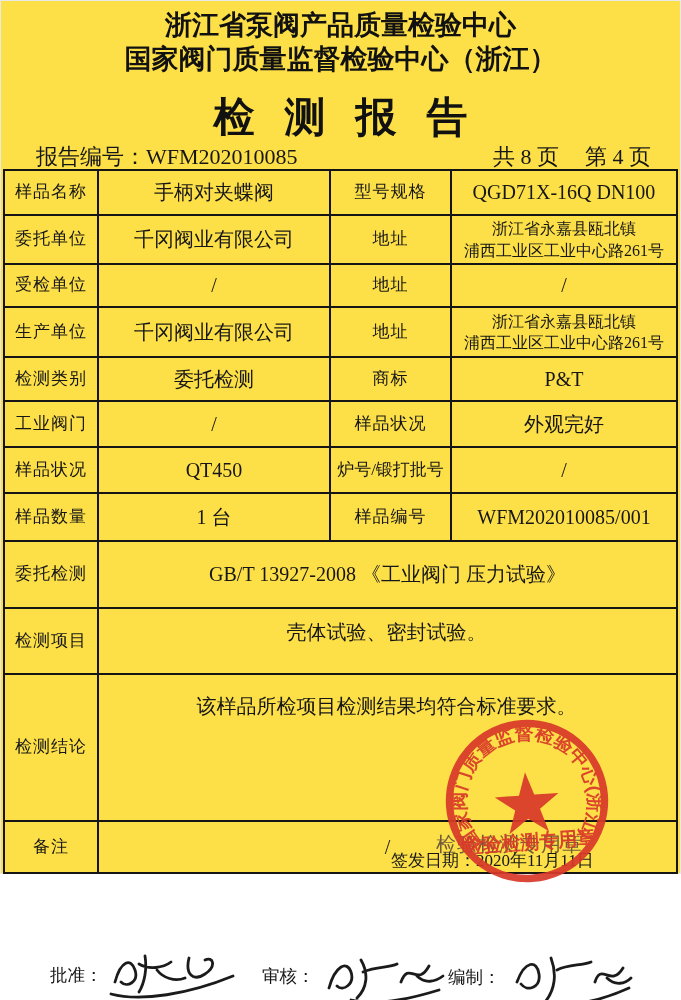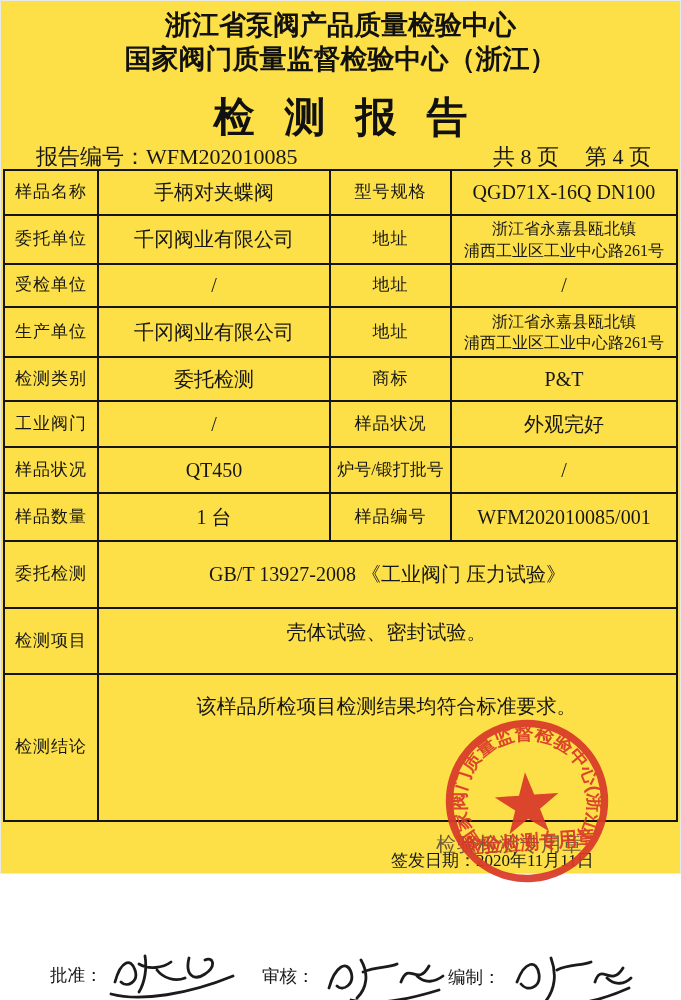--- a/index.html
+++ b/index.html
@@ -127,20 +127,24 @@
     <tr style="height:66px">
       <td class="lbl">检测项目</td>
       <td colspan="3" class="topleft">壳体试验、密封试验。</td>
     </tr>
     <tr style="height:147px">
       <td class="lbl">检测结论</td>
       <td colspan="3" class="topleft">
         <div style="padding-top:8px">该样品所检项目检测结果均符合标准要求。</div>
       </td>
     </tr>
+    <tr style="height:52px">
+      <td class="lbl">备注</td>
+      <td colspan="3">/</td>
+    </tr>
   </tbody>
     </table>
 
   <div class="shadow-seal-text">检验检测专用章</div>
 
   <div class="issue-date"><span>签发日期：</span><span>2020年11月11日</span></div>
 
   <svg class="stamp" viewBox="0 0 180 180">
     <circle cx="90" cy="90" r="83" fill="none" stroke="#d93a29" stroke-width="8"></circle>
     <polygon points="90,59 98.2,83.7 124.2,83.9 103.3,99.3 111.2,124.1 90,109 68.8,124.1 76.7,99.3 55.8,83.9 81.8,83.7" fill="#d93a29"></polygon>

